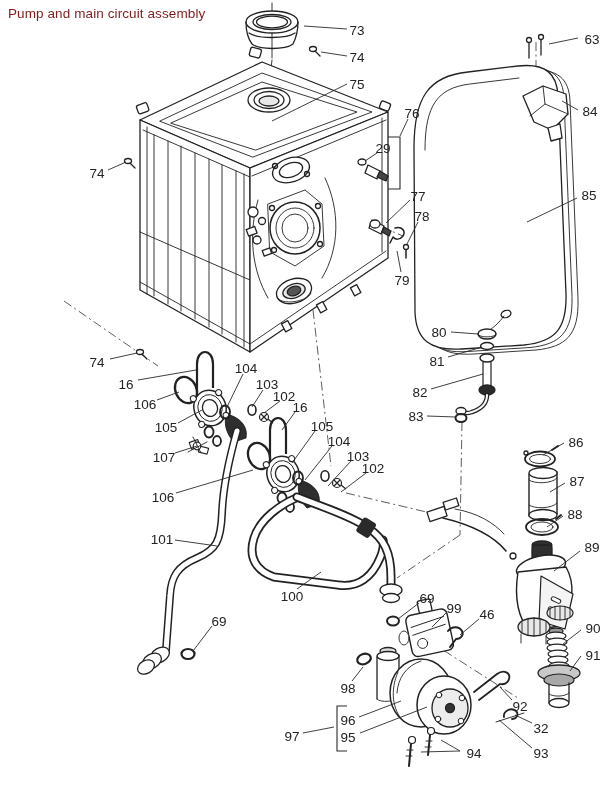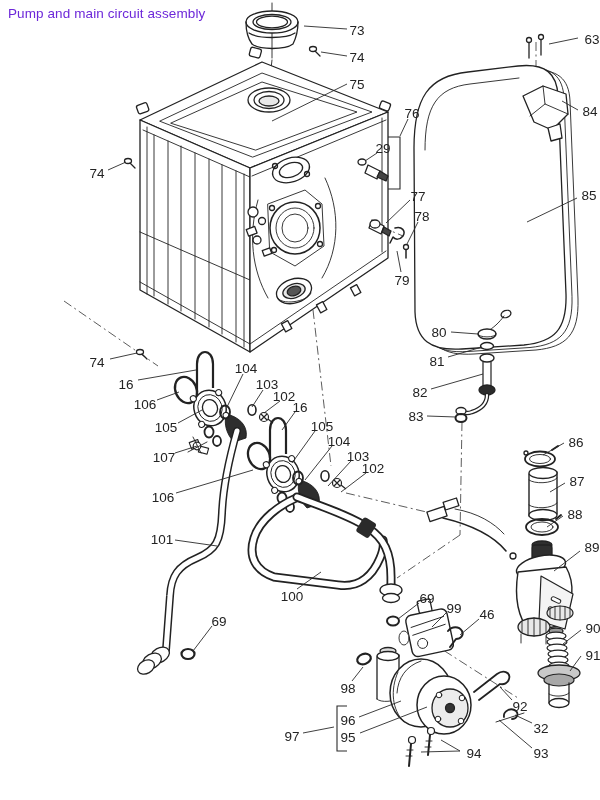--- a/index.html
+++ b/index.html
@@ -1,17 +1,17 @@
 <!DOCTYPE html>
 <html><head>
 <meta charset="utf-8">
 <style>
   html,body{margin:0;padding:0;background:#fff;width:600px;height:800px;overflow:hidden;}
   #stage{position:relative;width:600px;height:800px;background:#fff;font-family:"Liberation Sans",sans-serif;}
-  #page-title{position:absolute;left:8px;top:6px;font-size:13.5px;color:#6d28d9;letter-spacing:.1px;}
+  #page-title{position:absolute;left:8px;top:6px;font-size:13.5px;color:#7f1d1d;letter-spacing:.1px;}
   svg{position:absolute;left:0;top:0;}
   svg text.callout{font-family:"Liberation Sans",sans-serif;font-size:13.5px;fill:#232323;}
   .ink{stroke:#222;fill:none;stroke-width:1.3;stroke-linecap:round;stroke-linejoin:round;}
   .thin{stroke-width:.9;}
   .dashdot{stroke:#4a4a4a;stroke-width:.9;stroke-dasharray:9 3.5 2 3.5;fill:none;}
   .leader{stroke:#2a2a2a;stroke-width:.9;fill:none;}
   .bracket{stroke:#2a2a2a;stroke-width:1.1;fill:none;}
 </style>
 </head>
 <body>

